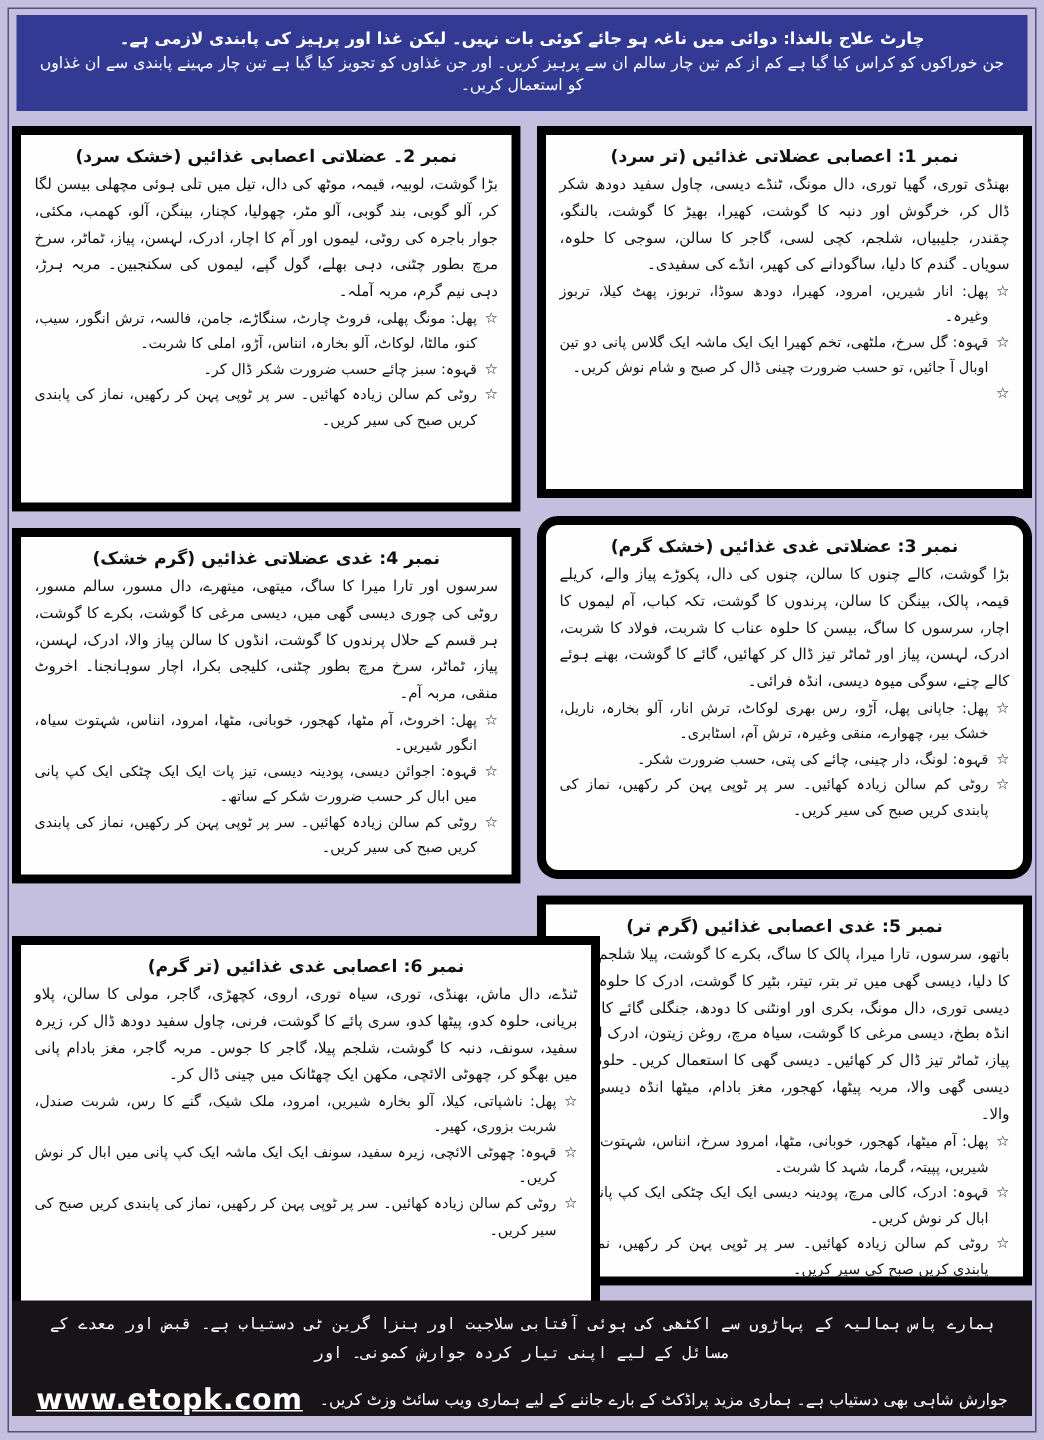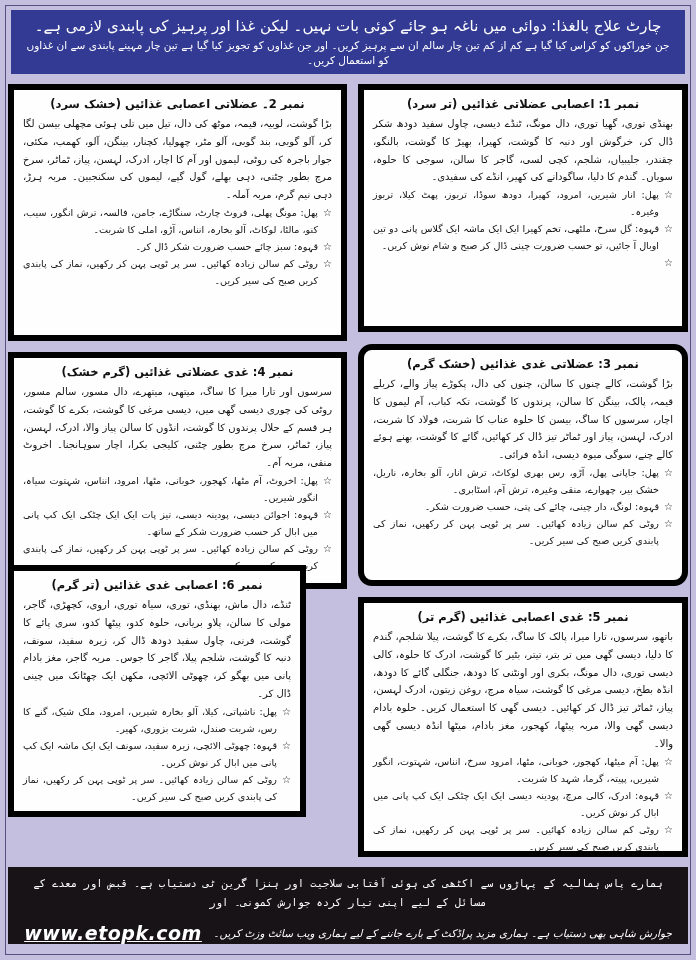--- a/index.html
+++ b/index.html
@@ -16,21 +16,21 @@
     border:1px solid #55517f;
     pointer-events:none;
   }
   
   .header{
     position:absolute;left:11px;right:11px;top:10px;height:64px;
     background:#333a94;color:#ffffff;
     display:flex;flex-direction:column;justify-content:center;
     padding:2px 12px;box-sizing:border-box;text-align:center;
   }
-  .header .l1{font-size:15px;font-weight:normal;line-height:1.5;}
+  .header .l1{font-size:11px;font-weight:bold;line-height:1.5;}
   .header .l2{font-size:10.5px;line-height:1.5;}
   
   .box{
     position:absolute;
     background:#fffefe;
     border:6px solid #000000;
     box-sizing:border-box;
     padding:7px 9px 4px 9px;
     overflow:hidden;
   }
@@ -47,30 +47,30 @@
     text-align:justify;text-align-last:right;
     position:relative;padding-right:14px;
   }
   .star{position:absolute;right:0;top:0;font-size:10px;}
   
   #box1{left:358px;top:84px;width:330px;height:248px;}
   #box2{left:8px;  top:84px;width:339px;height:257px;}
   #box3{left:358px;top:344px;width:330px;height:242px;border-radius:14px;}
   #box4{left:8px;  top:352px;width:339px;height:237px;}
   #box5{left:358px;top:597px;width:330px;height:260px;}
-  #box6{left:8px;  top:565px;width:298px;height:252px;}
+  #box6{left:8px;  top:624px;width:392px;height:252px;}
   
   .footer{
     position:absolute;left:8px;right:8px;top:867px;height:77px;
     background:#171317;color:#ffffff;
     box-sizing:border-box;padding:8px 14px 4px 14px;
     text-align:center;
   }
   .footer .f1{font-size:10.5px;line-height:1.8;font-family:Liberation Mono, monospace;}
-  .footer .f2{font-size:10.5px;line-height:2.2;font-style:italic;}
+  .footer .f2{font-size:10.5px;line-height:2.2;}
   .website{
     display:inline-block;
     direction:ltr;unicode-bidi:embed;
     font-size:19px;font-weight:bold;letter-spacing:.5px;
     color:#ffffff;text-decoration:underline;
     margin-right:8px;vertical-align:middle;cursor:pointer;
   }
 </style>
 </head>
 <body>

